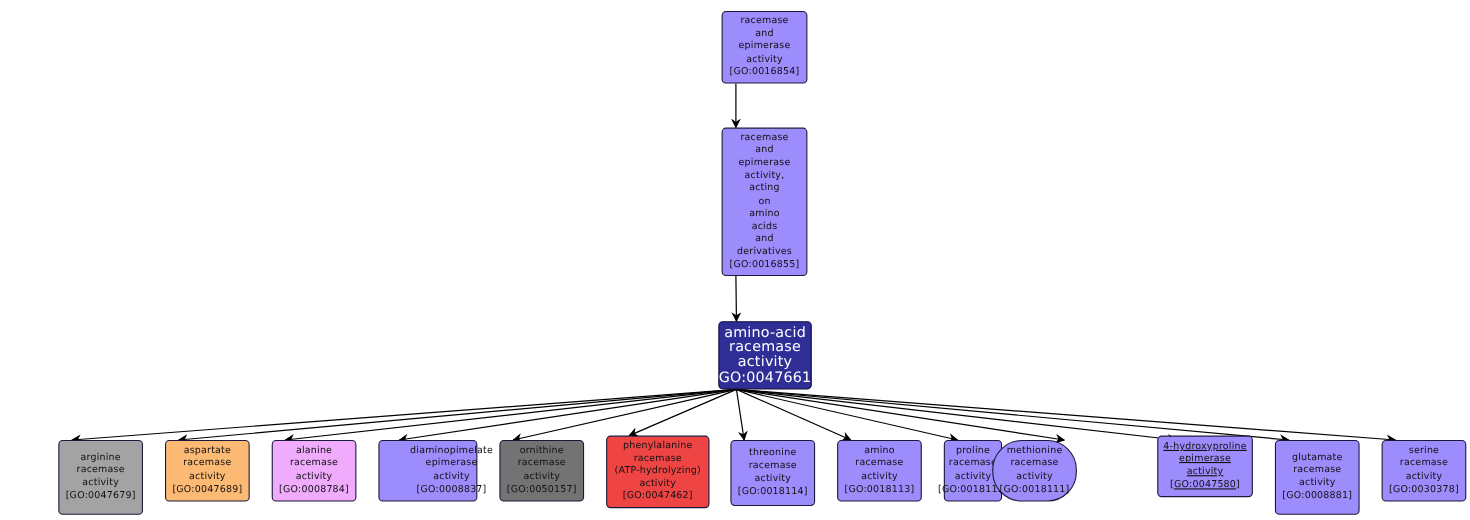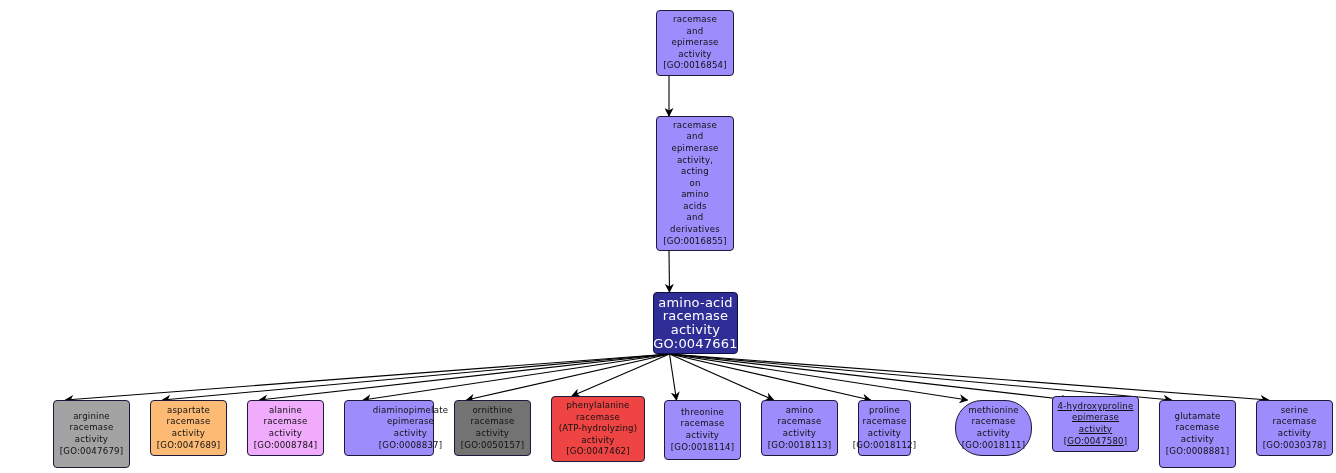--- a/index.html
+++ b/index.html
@@ -120,21 +120,21 @@
       <span>racemase</span>
       <span>activity</span>
       <span>[GO:0018113]</span>
     </div>
     <div class="node" style="left: 832px; top: 400px; width: 53px; height: 56px; background: rgb(156, 140, 252);">
       <span>proline</span>
       <span>racemase</span>
       <span>activity</span>
       <span>[GO:0018112]</span>
     </div>
-    <div class="node" style="left: 929px; top: 400px; width: 77px; height: 56px; background: rgb(156, 140, 252); border-radius: 27px;">
+    <div class="node" style="left: 876px; top: 400px; width: 77px; height: 56px; background: rgb(156, 140, 252); border-radius: 27px;">
       <span>methionine</span>
       <span>racemase</span>
       <span>activity</span>
       <span>[GO:0018111]</span>
     </div>
     <div class="node" style="left: 1026px; top: 396px; width: 87px; height: 56px; background: rgb(156, 140, 252); text-decoration: underline;">
       <span>4-hydroxyproline</span>
       <span>epimerase</span>
       <span>activity</span>
       <span>[GO:0047580]</span>

